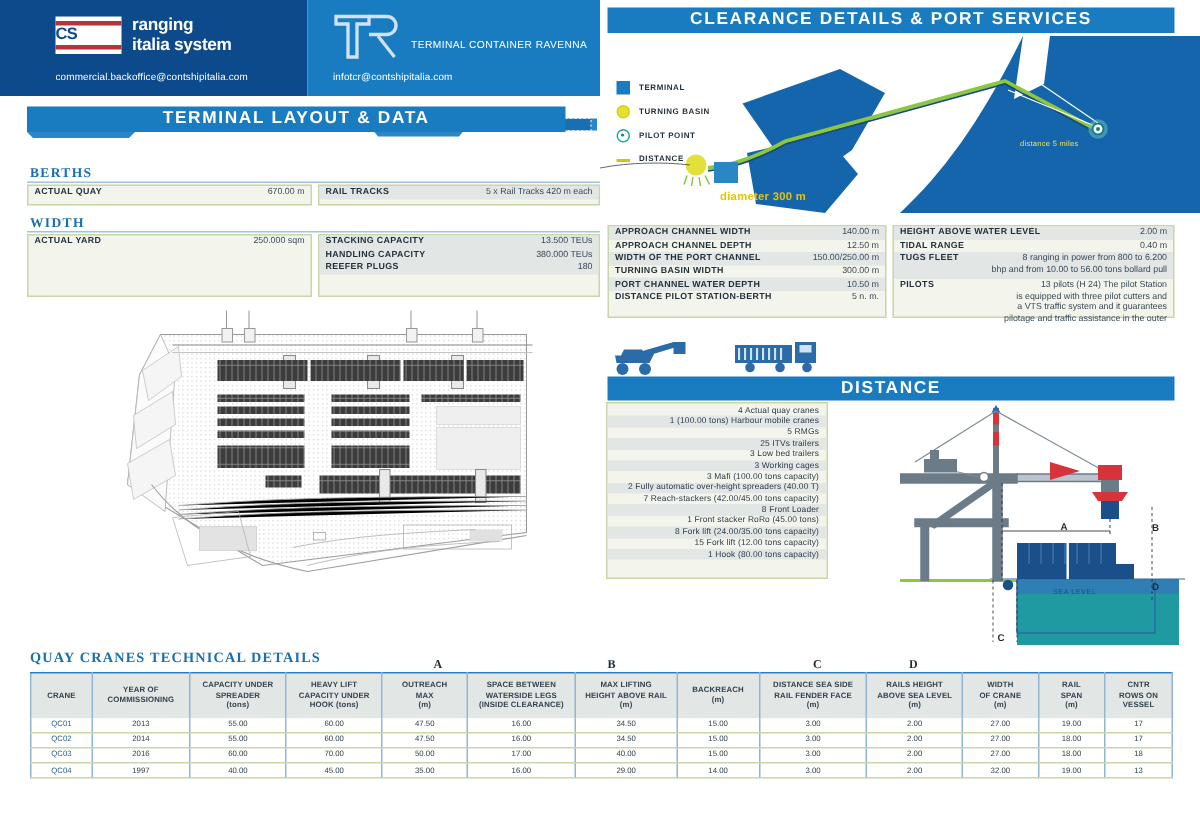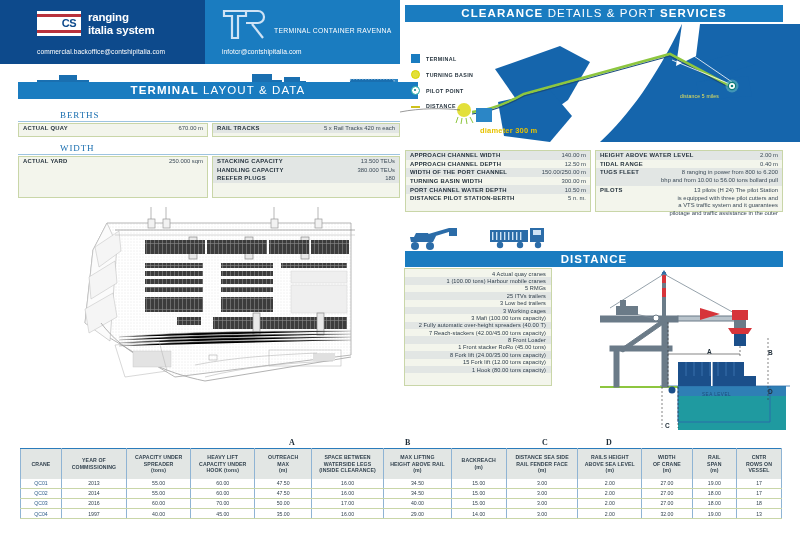--- a/index.html
+++ b/index.html
@@ -14,39 +14,39 @@
   
   .banner { position: absolute; left: 0; top: 0; width: 800px; height: 64px; }
   .banner-left  { position: absolute; left: 0;   top: 0; width: 205px; height: 64px; background: #0d4a8c; }
   .banner-mid   { position: absolute; left: 205px; top: 0; width: 195px; height: 64px; background: #1a7cc0; }
   .banner-right { position: absolute; left: 400px; top: 0; width: 400px; height: 64px; background: #ffffff; }
 
   .logo-cs { position: absolute; left: 37px; top: 11px; width: 44px; height: 25px; background: #ffffff; }
   .logo-cs .bar-top { position: absolute; left: 0; top: 3px; width: 44px; height: 3px; background: #b8323c; }
   .logo-cs .bar-bot { position: absolute; left: 0; bottom: 3px; width: 44px; height: 3px; background: #b8323c; }
   .logo-cs .cs-txt { position: absolute; left: 0; top: 6px; width: 64px; height: 13px;
-      color: #0d4a8c; font-size: 11px; font-weight: bold; text-align: center; line-height: 13px; letter-spacing: -0.5px; }
+      color: #0d4a8c; font-size: 11px; font-weight: bold; line-height: 13px; letter-spacing: -0.5px; }
   .logo-word { position: absolute; left: 88px; top: 11px; color: #ffffff; font-size: 11.5px;
       font-weight: bold; line-height: 12.5px; letter-spacing: -0.2px; }
   .mail-left { position: absolute; left: 37px; top: 48px; color: #ffffff; font-size: 6.6px; letter-spacing: 0.1px; }
 
   .logo-tcr { position: absolute; left: 222px; top: 8px; width: 44px; height: 34px; }
   .mail-mid { position: absolute; left: 222px; top: 48px; color: #ffffff; font-size: 6.6px; letter-spacing: 0.1px; }
   .tcr-name { position: absolute; left: 274px; top: 27px; color: #ffffff; font-size: 6.8px; letter-spacing: 0.3px; }
 
   
   .secbar { position: absolute; background: #1a7cc0; color: #fff;
       font-size: 11.5px; letter-spacing: 1.1px; text-align: center; }
   .secbar span { line-height: inherit; }
   .secbar .b { font-weight: bold; }
-  .secbar .n { font-weight: normal; }
-
-  
-  .subtitle { position: absolute; color: #1a6fb0; font-weight: normal;
-      font-size: 9px; letter-spacing: 0.9px; font-family: "Liberation Serif", serif; margin-left: 40px; }
+  .secbar .n { font-weight: bold; }
+
+  
+  .subtitle { position: absolute; color: #1a6fb0; font-weight: bold;
+      font-size: 9px; letter-spacing: 0.9px; font-family: "Liberation Serif", serif; }
   .subrule { position: absolute; height: 1px; background: #9ec4e0; }
 
   
   .panel { position: absolute; border: 1px solid #c9d6a8; background: #f3f5ec; }
   .panel .row { display: flex; justify-content: space-between; align-items: baseline;
       font-size: 5.9px; padding: 1.3px 4px 1.3px 4px; color: #2b3a47; }
   .panel .row.alt { background: #e2e6e4; }
   .panel .row .k { font-weight: bold; letter-spacing: 0.25px; color: #1f2d38; white-space: nowrap; }
   .panel .row .v { color: #3b4a57; text-align: right; white-space: nowrap; }
   .panel .row .v.multi { text-align: right; line-height: 7.6px; }
@@ -136,21 +136,21 @@
         <rect x="36" y="13" width="22" height="5"></rect>
       <path d="M0 18 h62 l-4 5 h-54 z" fill="#2b86c6"></path>
     </g>
     <g fill="#1a6fb0" transform="translate(330,0)">
       <rect x="2" y="11" width="44" height="8"></rect>
       <path d="M46 11 h6 l2 8 h-8 z" fill="#2b86c6"></path>
       <rect x="2" y="11" width="44" height="8" fill="none" stroke="#d9e8f5" stroke-width="0.8" stroke-dasharray="1.5 1.5"></rect>
     </g>
   </svg>
 
-  <div class="secbar" style="left:18px;top:82px;width:400px;height:17px;line-height:17px;">
+  <div class="secbar" style="left:18px;top:71px;width:359px;height:17px;line-height:17px;">
     <span class="b">TERMINAL</span>
     <span class="n">LAYOUT &amp; DATA</span>
   </div>
 
   <div class="subtitle" style="left:20px;top:110px;">BERTHS</div>
   <div class="subrule" style="left:18px;top:121px;width:382px;"></div>
 
   <div class="panel" style="left:18px;top:123px;width:190px;height:14px;">
     <div class="row">
       <span class="k">ACTUAL QUAY</span>
@@ -498,20 +498,21 @@
       <line x1="78" y1="125" x2="78" y2="166" stroke-dasharray="2 2"></line>
     </g>
   </svg>
 
   <div class="dlabel" style="left:707px;top:348px;">A</div>
   <div class="dlabel" style="left:768px;top:349px;">B</div>
   <div class="dlabel" style="left:665px;top:422px;">C</div>
   <div class="dlabel" style="left:768px;top:388px;">D</div>
   <div class="sealabel" style="left:702px;top:392px;">SEA LEVEL</div>
 
+  <div class="qtitle">QUAY CRANES TECHNICAL DETAILS</div>
   <div class="colletter" style="left:289px;top:438px;">A</div>
   <div class="colletter" style="left:405px;top:438px;">B</div>
   <div class="colletter" style="left:542px;top:438px;">C</div>
   <div class="colletter" style="left:606px;top:438px;">D</div>
 
   <table class="qc">
     <thead>
       <tr>
         <th style="width: 42px; white-space: pre-line;">CRANE</th>
         <th style="width: 66px; white-space: pre-line;">YEAR OF

